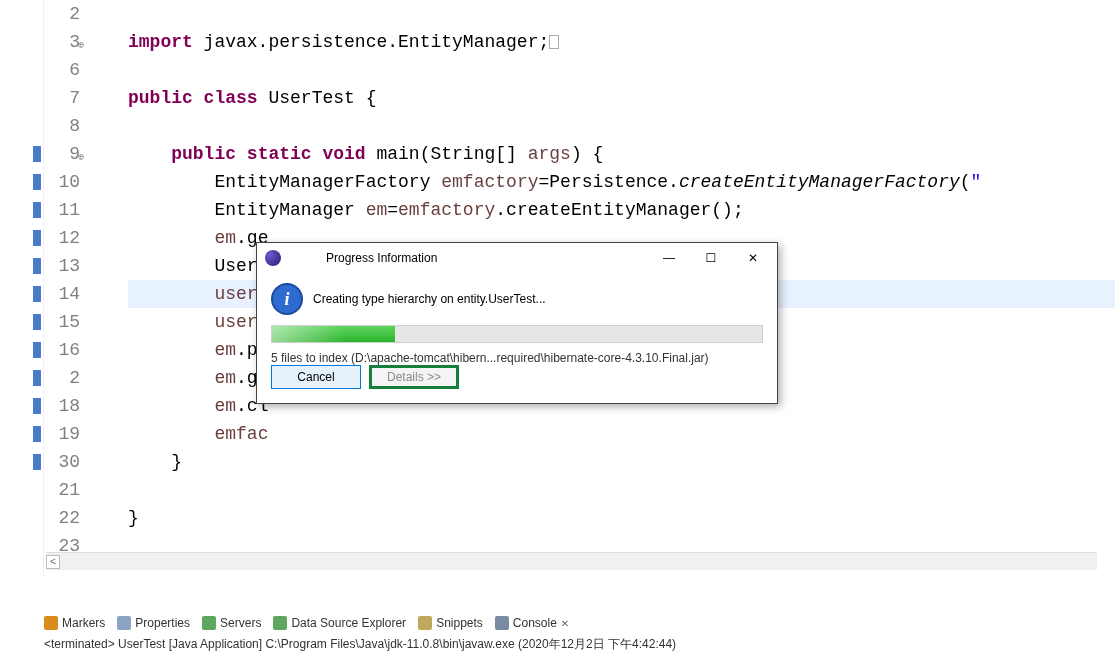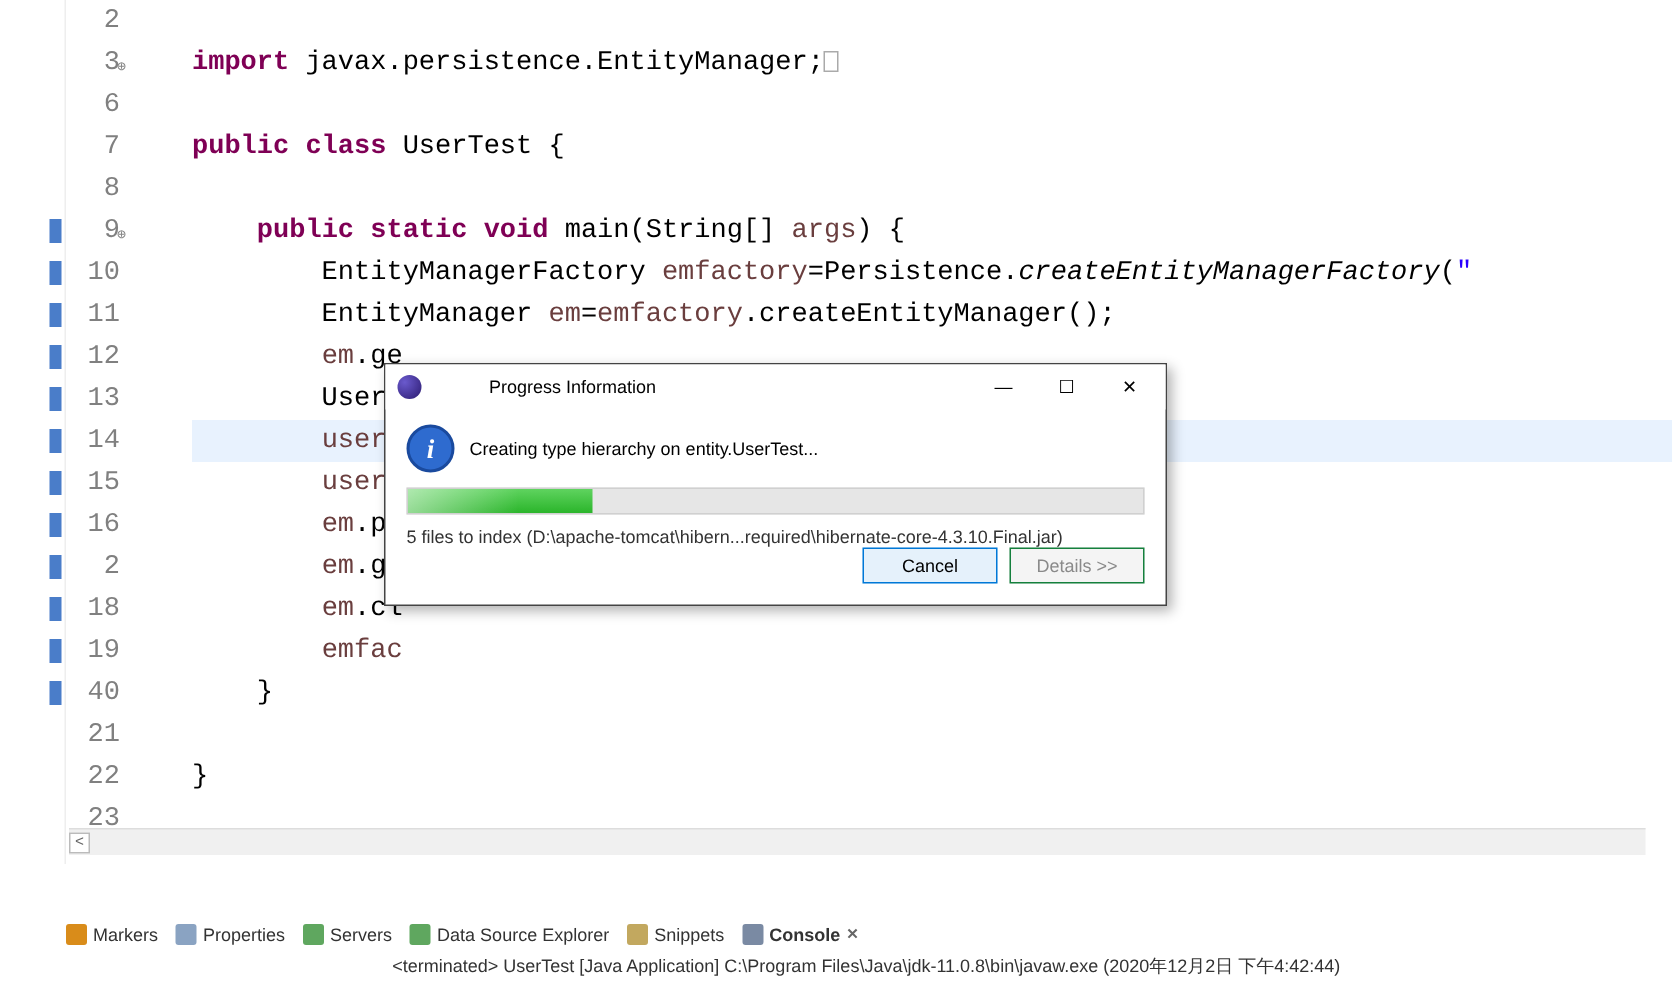--- a/index.html
+++ b/index.html
@@ -68,32 +68,31 @@
   left: 40px; right: 0; top: 612px;
   height: 22px;
   display: flex;
   align-items: center;
   font-family: "Segoe UI", Tahoma, sans-serif;
   font-size: 12px;
   gap: 12px;
   padding-left: 4px;
 }
 .tab { display: flex; align-items: center; gap: 4px; color: #333; }
-.tab.active { font-weight: bold; }
+.tab.active { font-weight: normal; }
 .tab-close { font-size: 10px; color: #666; }
 .tab-icon { width: 14px; height: 14px; display: inline-block; }
 
 .console-line {
   position: absolute;
   left: 40px; right: 0; top: 634px;
   font-family: "Segoe UI", Tahoma, sans-serif;
   font-size: 12px;
   color: #333;
   padding: 2px 4px;
-  text-align: center;
 }
 
 
 .dialog {
   position: absolute;
   left: 256px; top: 242px;
   width: 522px;
   background: #fff;
   border: 1px solid #444;
   box-shadow: 3px 3px 8px rgba(0,0,0,0.3);
@@ -144,30 +143,30 @@
 .progress-fill {
   position: absolute; left: 0; top: 0; bottom: 0;
   width: 25%;
   background: linear-gradient(to bottom, #5fd35f, #2bb52b);
 }
 .progress-shine {
   position: absolute; left: 0; top: 0; bottom: 0; width: 25%;
   background: linear-gradient(to right, rgba(255,255,255,0.5), rgba(255,255,255,0) 60%);
 }
 .dlg-status { color: #333; }
-.dlg-buttons { display: flex; justify-content: flex-end; gap: 8px; }
+.dlg-buttons { display: flex; gap: 8px; }
 .dlg-btn {
   min-width: 90px; height: 24px;
   border: 1px solid #0078d7;
   background: #e5f1fb;
   color: #000;
   font-size: 12px;
 }
 .dlg-btn.disabled {
-  border: 1px solid #15803d;
+  border: 3px solid #15803d;
   background: #f4f4f4;
   color: #8a8a8a;
 }
 </style>
 </head>
 <body>
 
 <div class="editor">
   <div class="markers" id="marker-col">
       <div class="marker-row"></div>
@@ -225,21 +224,21 @@
       <div class="gutter-line">10</div>
       <div class="gutter-line">11</div>
       <div class="gutter-line">12</div>
       <div class="gutter-line">13</div>
       <div class="gutter-line">14</div>
       <div class="gutter-line">15</div>
       <div class="gutter-line">16</div>
       <div class="gutter-line">2</div>
       <div class="gutter-line">18</div>
       <div class="gutter-line">19</div>
-      <div class="gutter-line">40</div>
+      <div class="gutter-line">30</div>
       <div class="gutter-line">21</div>
       <div class="gutter-line">22</div>
       <div class="gutter-line">23</div>
     </div>
   <div class="code" id="code-col"><div class="code-row"></div><div class="code-row"><span class="kw">import</span><span class="plain"> javax.persistence.EntityManager;</span><span class="collapse-box"></span></div><div class="code-row"></div><div class="code-row"><span class="kw">public class</span><span class="plain"> UserTest {</span></div><div class="code-row"></div><div class="code-row"><span class="plain">    </span><span class="kw">public static void</span><span class="plain"> main(String[] </span><span class="var">args</span><span class="plain">) {</span></div><div class="code-row"><span class="plain">        EntityManagerFactory </span><span class="var">emfactory</span><span class="plain">=Persistence.</span><span class="it">createEntityManagerFactory</span><span class="plain">(</span><span class="str">"</span></div><div class="code-row"><span class="plain">        EntityManager </span><span class="var">em</span><span class="plain">=</span><span class="var">emfactory</span><span class="plain">.createEntityManager();</span></div><div class="code-row"><span class="plain">        </span><span class="var">em</span><span class="plain">.ge</span></div><div class="code-row"><span class="plain">        User </span></div><div class="code-row hl"><span class="plain">        </span><span class="var">user</span><span class="plain">.</span></div><div class="code-row"><span class="plain">        </span><span class="var">user</span><span class="plain">.</span></div><div class="code-row"><span class="plain">        </span><span class="var">em</span><span class="plain">.pe</span></div><div class="code-row"><span class="plain">        </span><span class="var">em</span><span class="plain">.ge</span></div><div class="code-row"><span class="plain">        </span><span class="var">em</span><span class="plain">.cl</span></div><div class="code-row"><span class="plain">        </span><span class="var">emfac</span></div><div class="code-row"><span class="plain">    }</span></div><div class="code-row"></div><div class="code-row"><span class="plain">}</span></div><div class="code-row"></div></div>
 </div>
 
 <div class="hscroll">
   <div class="hscroll-thumb">&lt;</div>
 </div>

